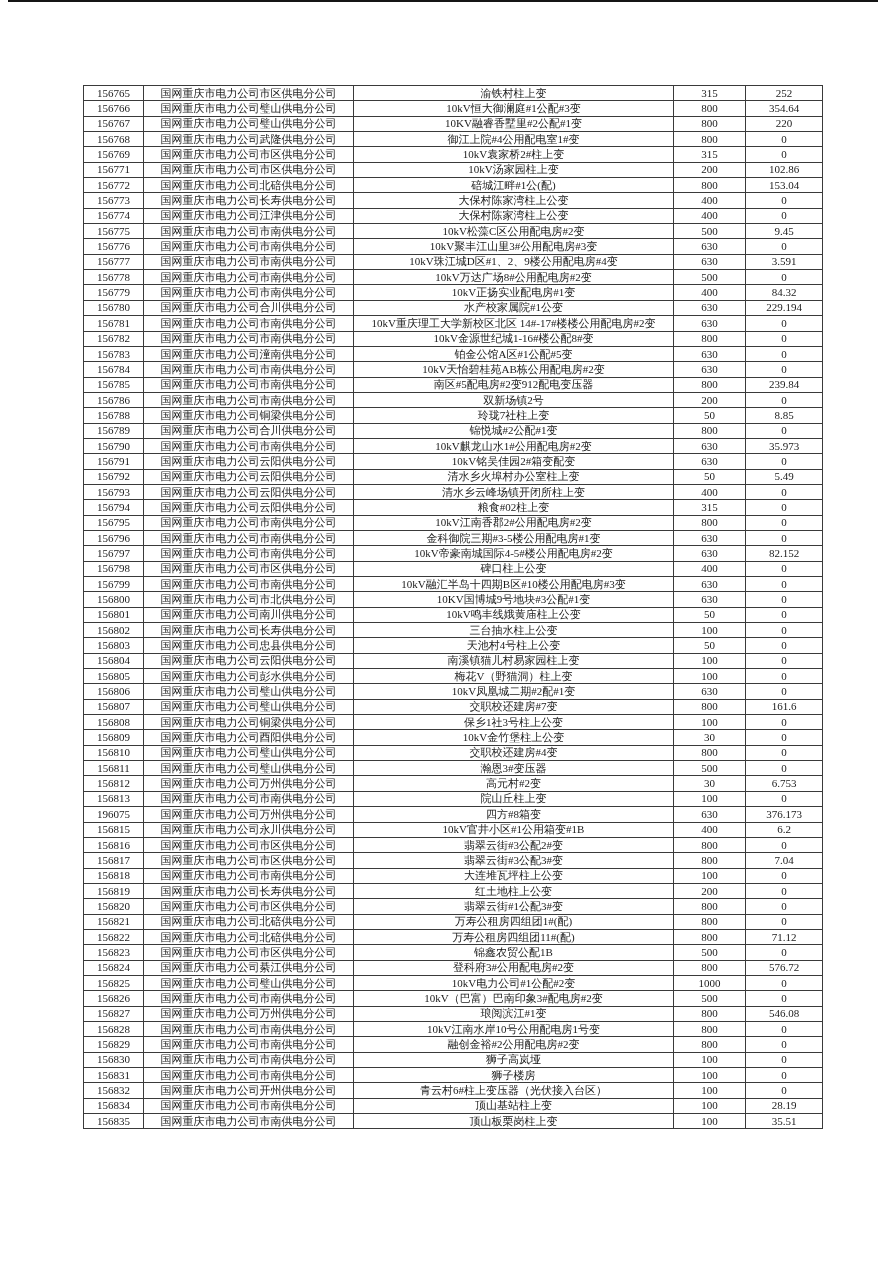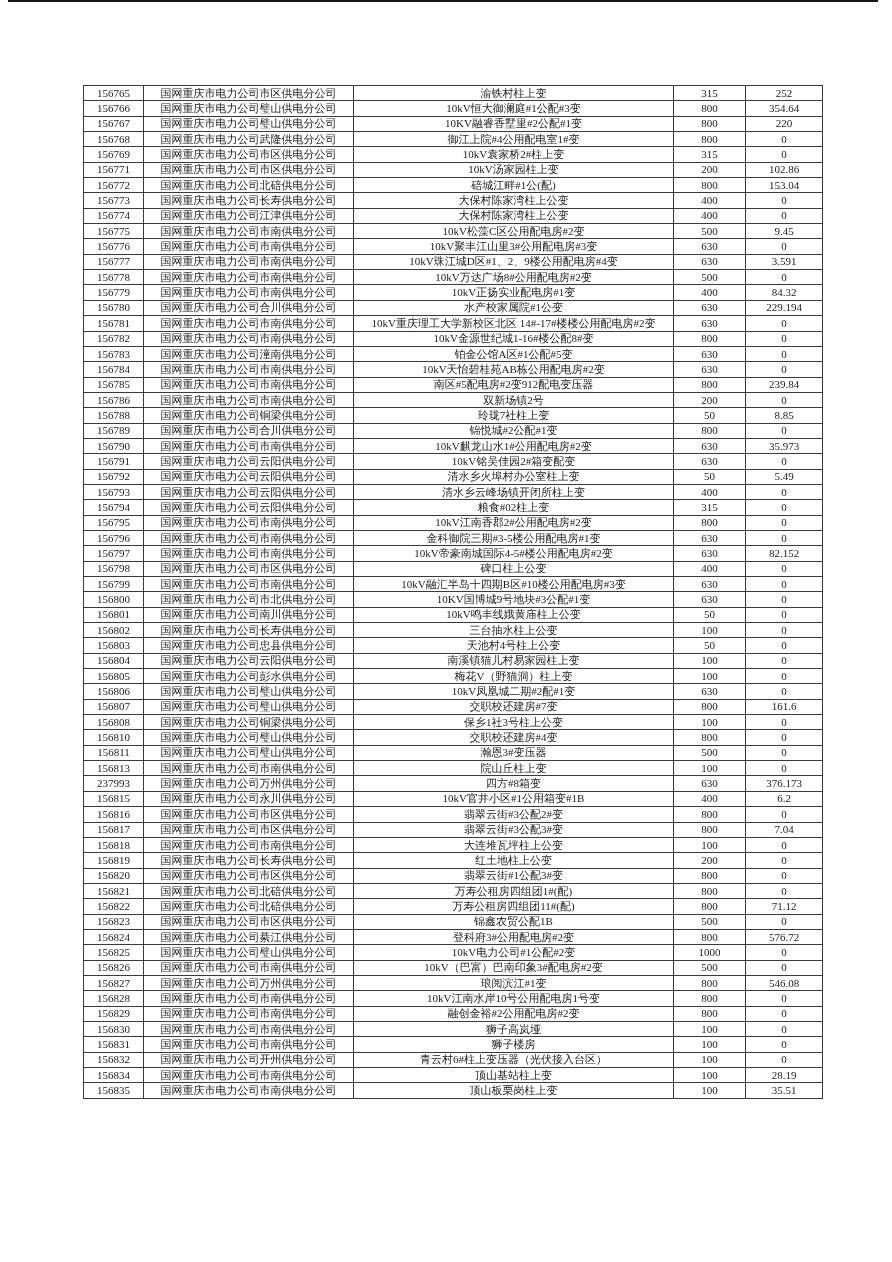--- a/index.html
+++ b/index.html
@@ -354,42 +354,56 @@
           <td>161.6</td>
         </tr>
         <tr>
           <td>156808</td>
           <td>国网重庆市电力公司铜梁供电分公司</td>
           <td>保乡1社3号柱上公变</td>
           <td>100</td>
           <td>0</td>
         </tr>
         <tr>
+          <td>156809</td>
+          <td>国网重庆市电力公司酉阳供电分公司</td>
+          <td>10kV金竹堡柱上公变</td>
+          <td>30</td>
+          <td>0</td>
+        </tr>
+        <tr>
           <td>156810</td>
           <td>国网重庆市电力公司璧山供电分公司</td>
           <td>交职校还建房#4变</td>
           <td>800</td>
           <td>0</td>
         </tr>
         <tr>
           <td>156811</td>
           <td>国网重庆市电力公司璧山供电分公司</td>
           <td>瀚恩3#变压器</td>
           <td>500</td>
           <td>0</td>
         </tr>
         <tr>
+          <td>156812</td>
+          <td>国网重庆市电力公司万州供电分公司</td>
+          <td>高元村#2变</td>
+          <td>30</td>
+          <td>6.753</td>
+        </tr>
+        <tr>
           <td>156813</td>
           <td>国网重庆市电力公司市南供电分公司</td>
           <td>院山丘柱上变</td>
           <td>100</td>
           <td>0</td>
         </tr>
         <tr>
-          <td>237993</td>
+          <td>196075</td>
           <td>国网重庆市电力公司万州供电分公司</td>
           <td>四方#8箱变</td>
           <td>630</td>
           <td>376.173</td>
         </tr>
         <tr>
           <td>156815</td>
           <td>国网重庆市电力公司永川供电分公司</td>
           <td>10kV官井小区#1公用箱变#1B</td>
           <td>400</td>

